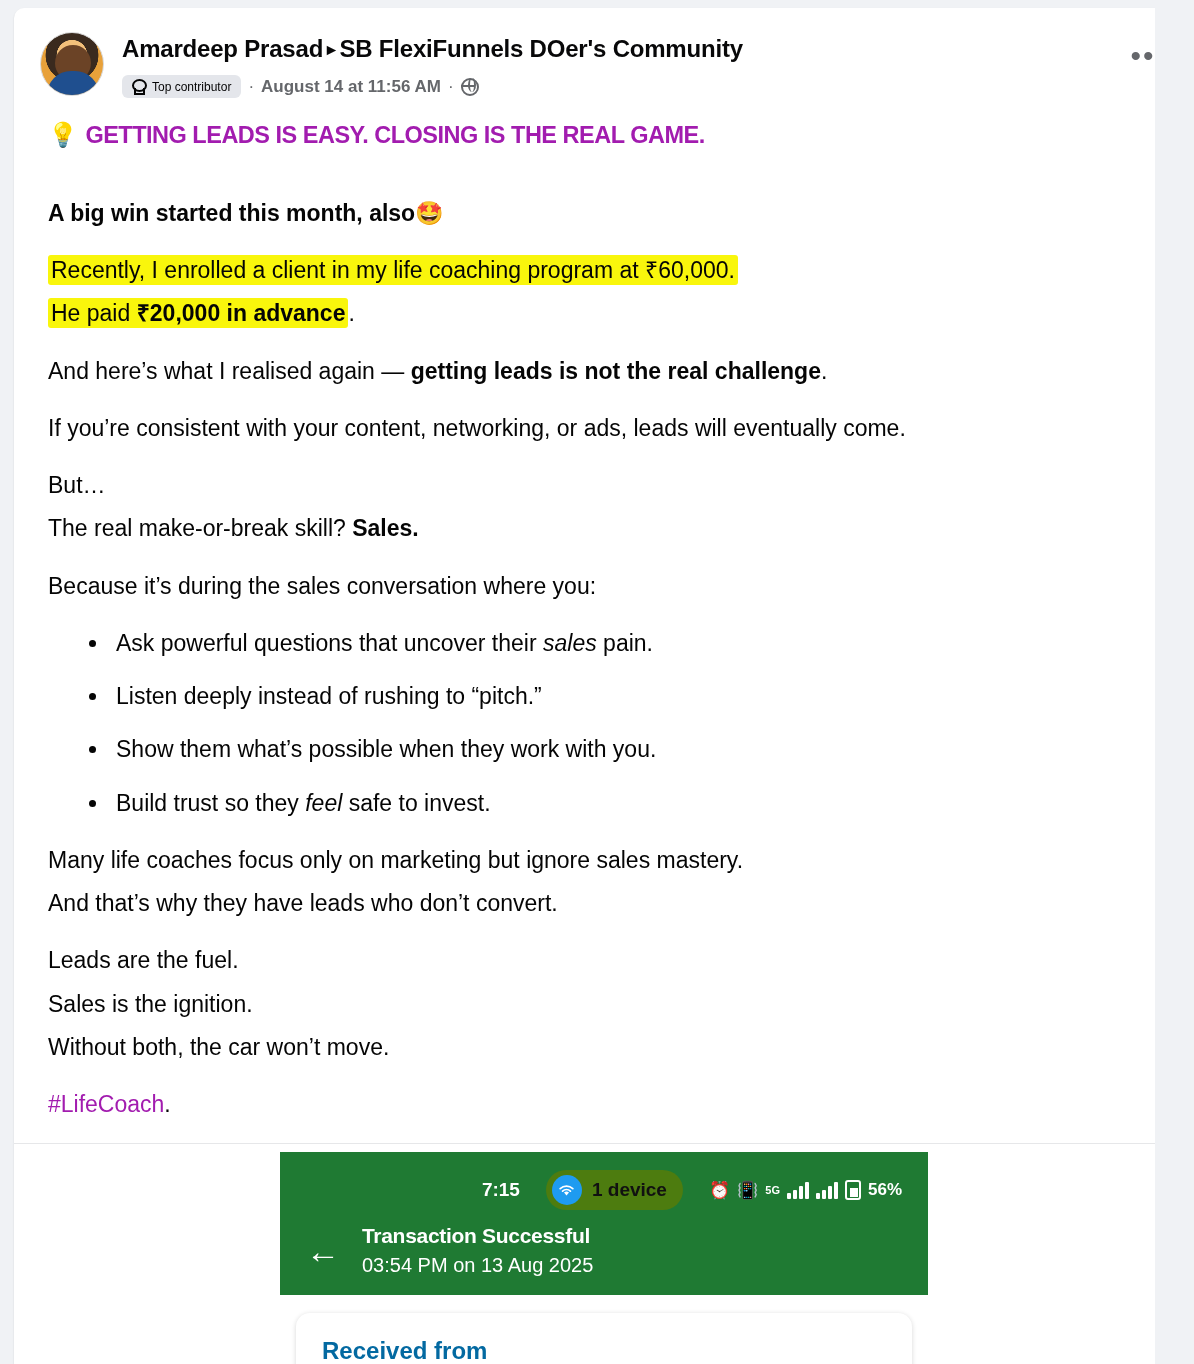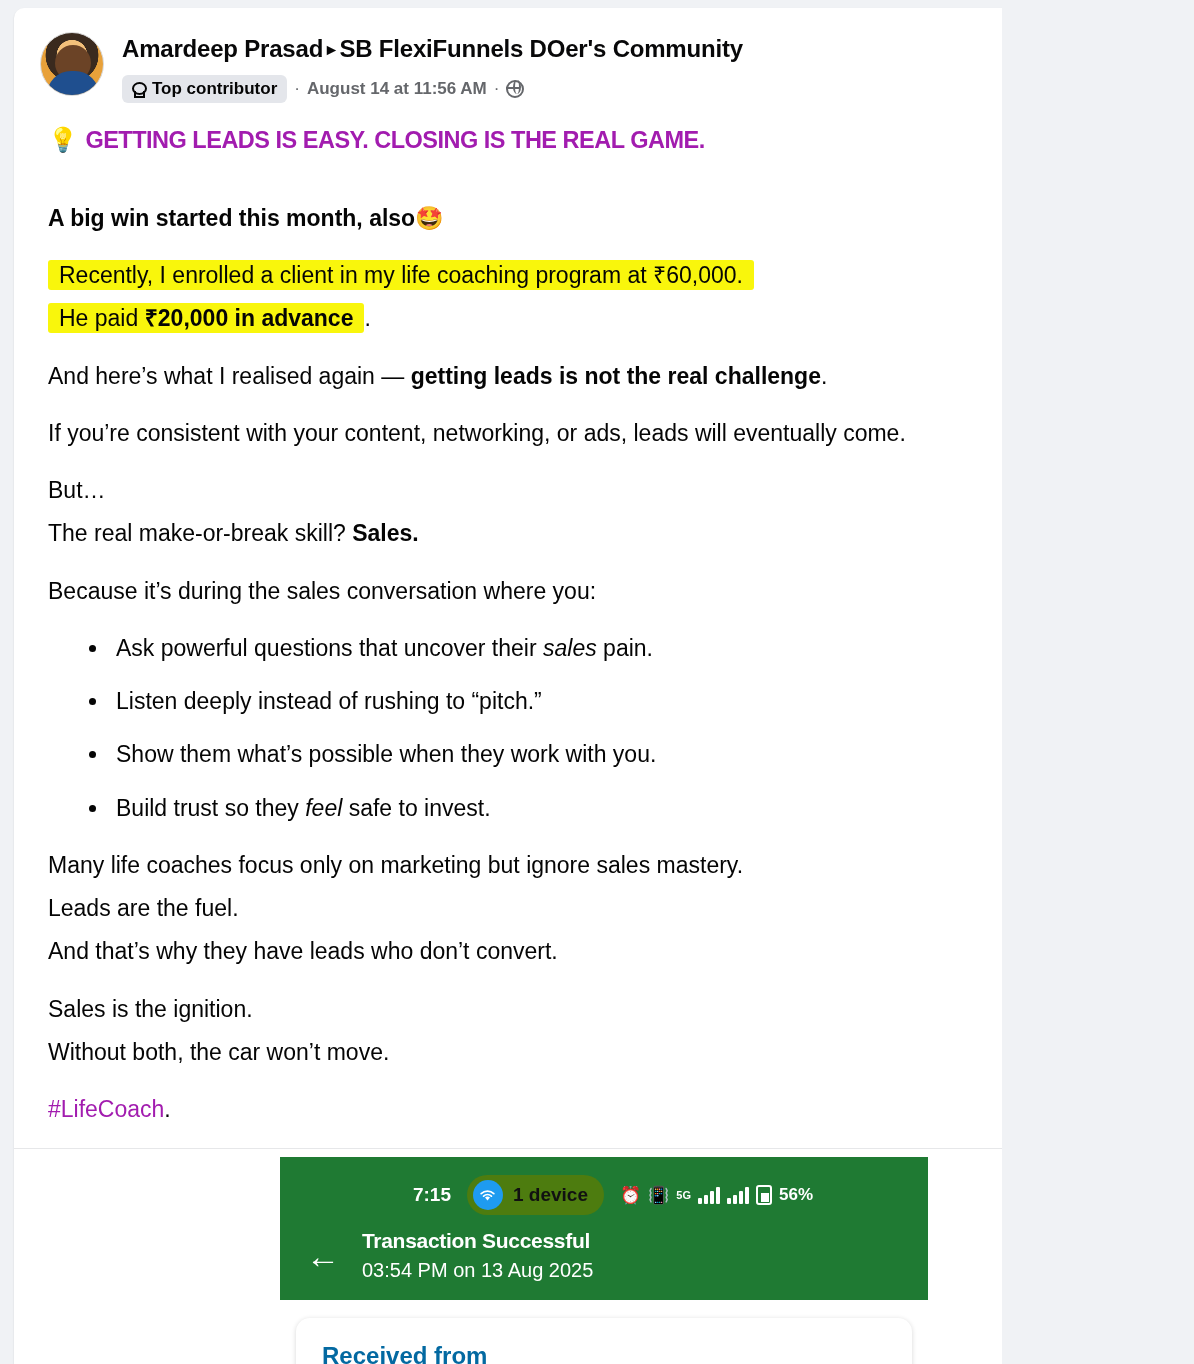--- a/index.html
+++ b/index.html
@@ -2,21 +2,21 @@
 <html><head>
 <meta charset="utf-8">
 <style>
   * { box-sizing: border-box; }
   html, body {
     margin: 0; padding: 0;
     background: #f0f2f5;
     font-family: "Liberation Sans", sans-serif;
   }
   .screen {
-    width: 1002px;
+    width: 1155px;
     min-height: 1364px;
     position: relative;
     background: #f0f2f5;
     overflow: hidden;
   }
   .post-card {
     position: absolute;
     left: 14px;
     top: 8px;
     width: 1180px;
@@ -88,22 +88,22 @@
     gap: 7px;
   }
   .badge {
     display: inline-flex;
     align-items: center;
     gap: 7px;
     background: #e4e6eb;
     border-radius: 6px;
     padding: 4px 10px 4px 8px;
     color: #050505;
-    font-size: 17px;
-    font-weight: bold;
+    font-size: 12px;
+    font-weight: normal;
   }
   .badge .medal {
     display: inline-block;
     width: 15px; height: 15px;
     position: relative;
   }
   .badge .medal::before {
     content: "";
     position: absolute; left: 2px; top: 0;
     width: 11px; height: 9px;
@@ -167,21 +167,21 @@
     color: #a21caf;
     font-size: 23.5px;
     letter-spacing: -0.5px;
     margin: 0 0 40px 0;
   }
   .headline .bulb { margin-right: 8px; font-size: 24px; }
   .bold { font-weight: bold; }
   .ital { font-style: italic; }
   .hl {
     background: #f9f60c;
-    padding: 2px 11px;
+    padding: 2px 3px;
     border-radius: 3px;
     box-decoration-break: clone;
     -webkit-box-decoration-break: clone;
   }
   ul.bullets {
     margin: 0 0 20px 0;
     padding-left: 62px;
     list-style: disc;
   }
   ul.bullets li {
@@ -208,22 +208,22 @@
   }
   .ps-header {
     background: #1f7a33;
     padding: 16px 0 18px 0;
     color: #fff;
     position: relative;
   }
   .ps-status {
     display: flex;
     align-items: center;
-    justify-content: center;
-    gap: 16px;
+    justify-content: flex-end;
+    gap: 26px;
     font-size: 19px;
     font-weight: bold;
     padding: 2px 26px 14px 26px;
   }
   .ps-time { min-width: 56px; text-align: right; }
   .device-pill {
     display: inline-flex;
     align-items: center;
     gap: 10px;
     background: #4d7c0f;
@@ -385,23 +385,23 @@
         </li>
         <li>
           <span>Show them what’s possible when they work with you.</span><span class="ital"></span><span></span>
         </li>
         <li>
           <span>Build trust so they </span><span class="ital">feel</span><span> safe to invest.</span>
         </li>
       </ul>
 
       <div class="p tight">Many life coaches focus only on marketing but ignore sales mastery.</div>
+      <div class="p">And that’s why they have leads who don’t convert.</div>
+
       <div class="p tight">Leads are the fuel.</div>
-
-      <div class="p">And that’s why they have leads who don’t convert.</div>
       <div class="p tight">Sales is the ignition.</div>
       <div class="p">Without both, the car won’t move.</div>
 
       <div class="p">
         <span class="hashtag">#LifeCoach</span><span>.</span>
       </div>
     </div>
 
     <div class="divider"></div>
 

